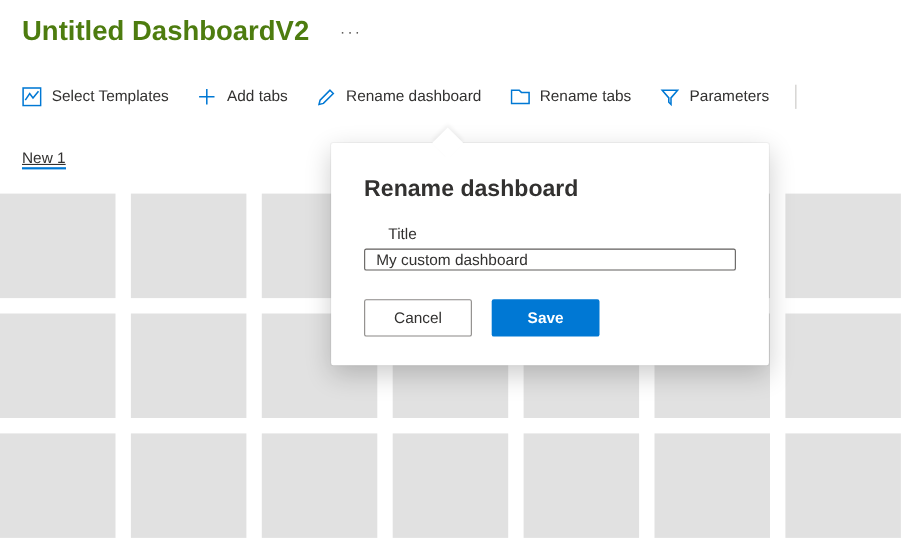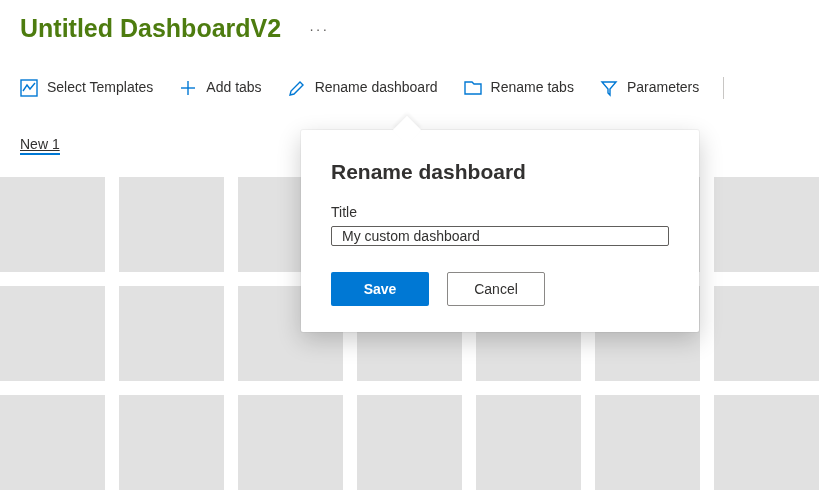--- a/index.html
+++ b/index.html
@@ -112,20 +112,21 @@
     font-size: 21px;
     font-weight: 600;
     color: #323130;
     position: relative;
     z-index: 1;
   }
   .field-label {
     margin-top: 20px;
     font-size: 14px;
     color: #323130;
+    margin-left: 22px;
   }
   .text-input {
     margin-top: 6px;
     width: 100%;
     height: 20px;
     border: 1px solid #605e5c;
     border-radius: 2px;
     padding: 0 10px;
     font-size: 14px;
     font-family: inherit;
@@ -244,16 +245,16 @@
   <div class="tile"></div>
   <div class="tile"></div>
   <div class="tile"></div>
 </div>
 
 <div class="dialog">
   <div class="dialog-title">Rename dashboard</div>
   <div class="field-label">Title</div>
   <input type="text" class="text-input" value="My custom dashboard" style="">
   <div class="dialog-actions">
+    <button class="btn btn-secondary">Cancel</button>
     <button class="btn btn-primary">Save</button>
-    <button class="btn btn-secondary">Cancel</button>
   </div>
 </div>
 
 </body></html>

